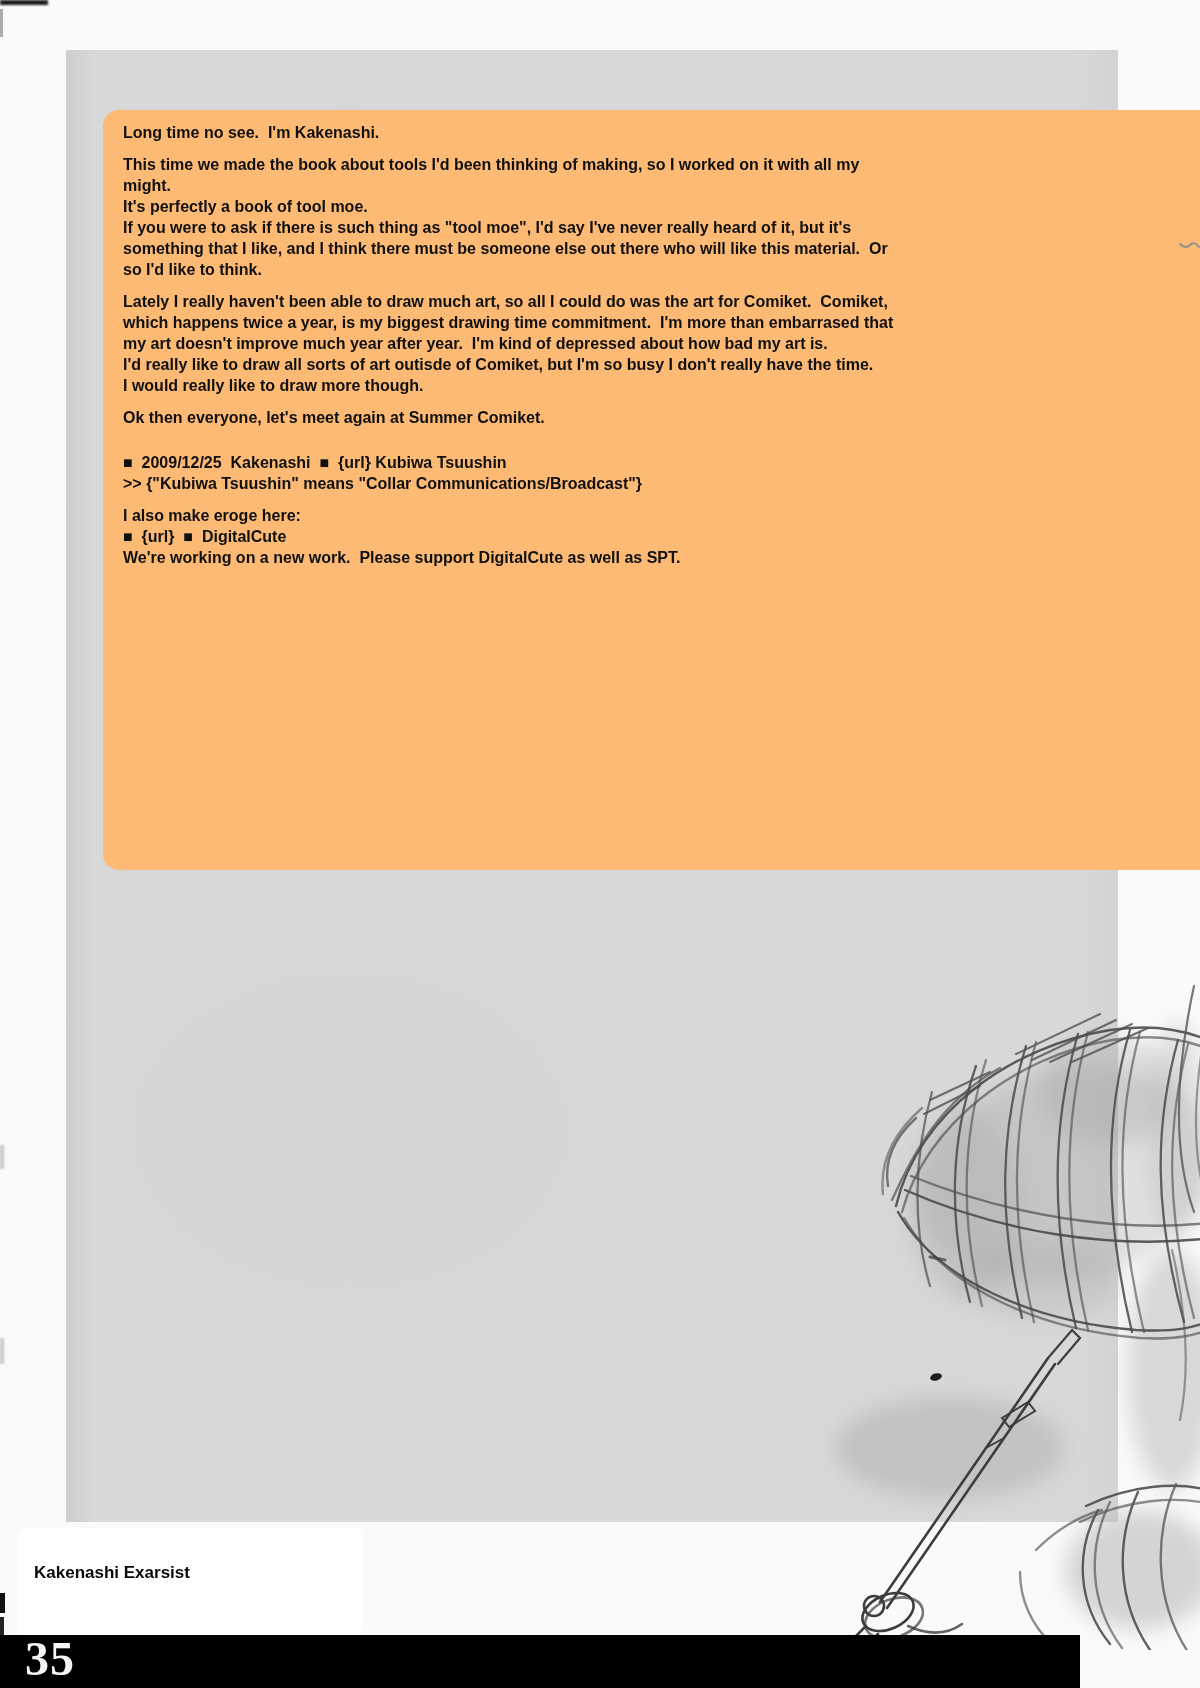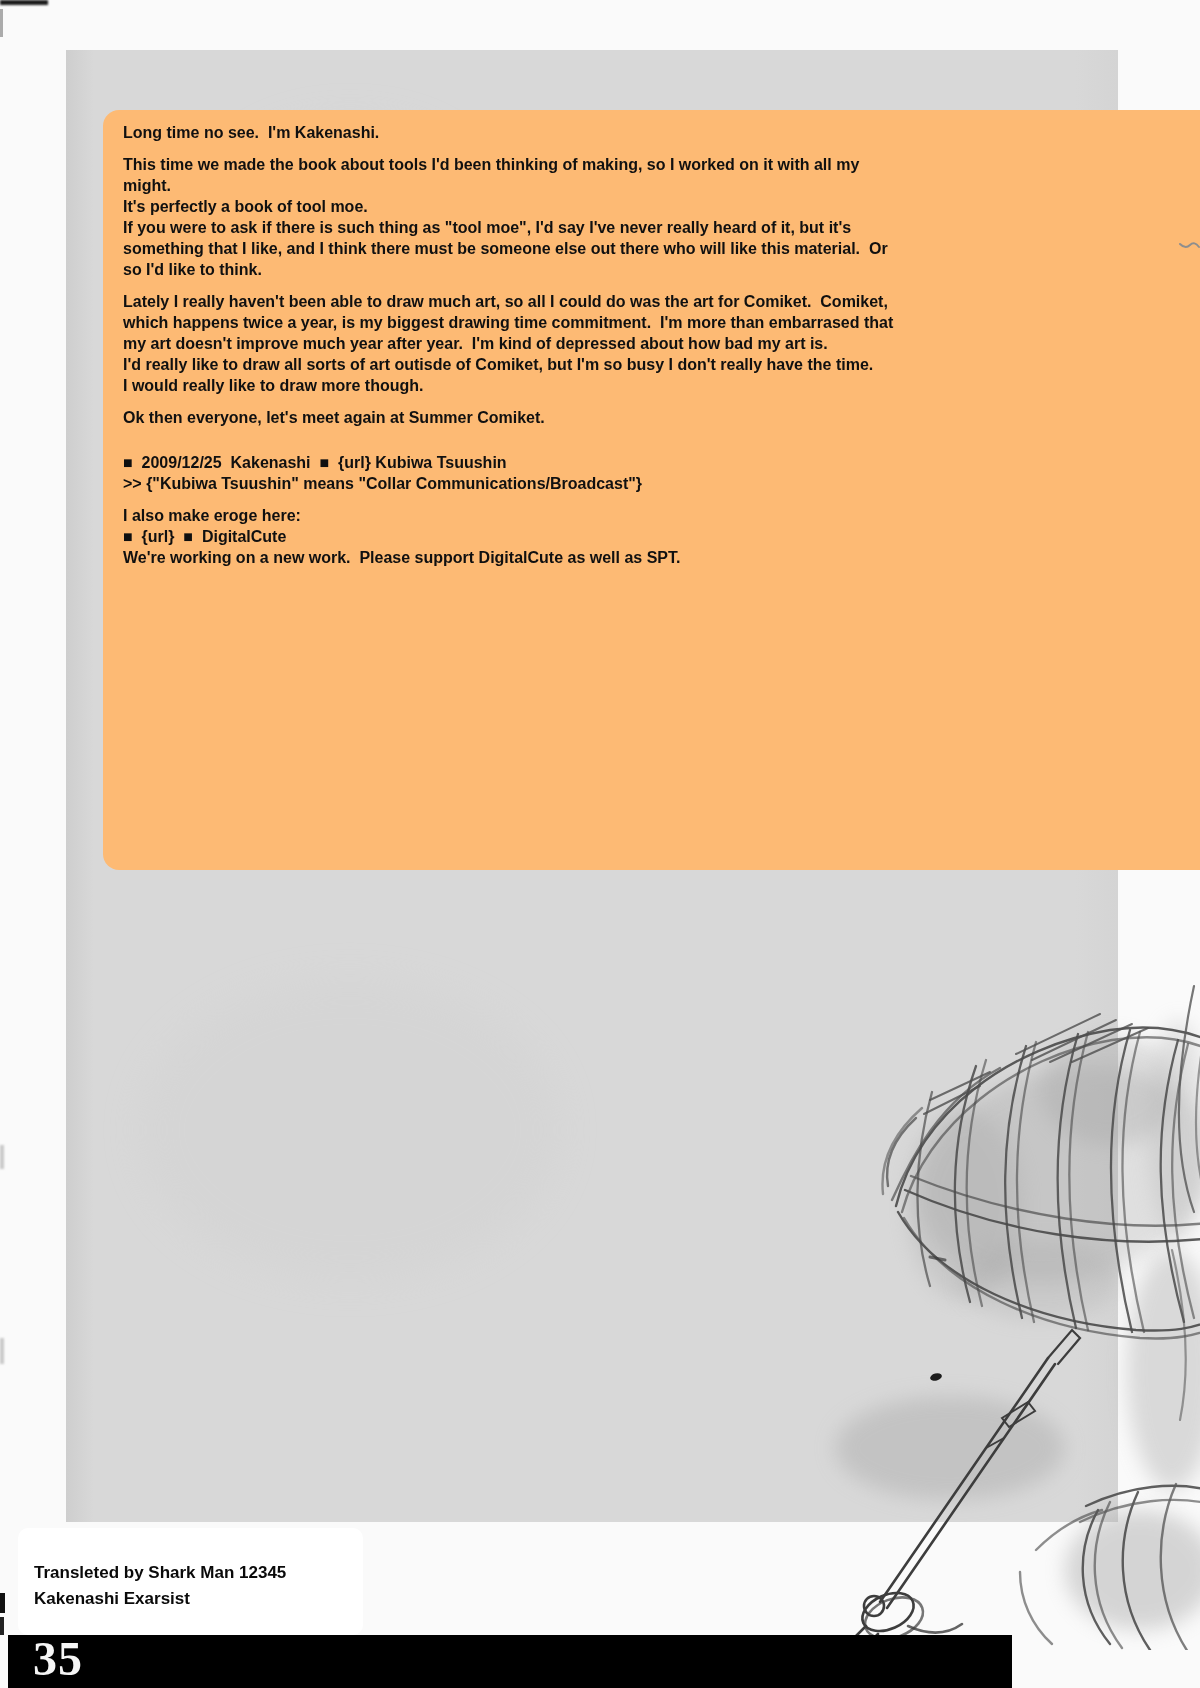--- a/index.html
+++ b/index.html
@@ -48,21 +48,21 @@
     width: 345px; height: 107px;
     background: #ffffff; border-radius: 10px;
     z-index: 4; box-sizing: border-box; padding: 32px 0 0 16px;
   }
   .credit {
     font-size: 17px; line-height: 26px; font-weight: bold; color: #0a0a0a;
   }
 
   
   .bottom-bar {
-    position: absolute; left: 8px; top: 1635px; width: 1004px; height: 53px;
+    position: absolute; left: 0; top: 1635px; width: 1080px; height: 53px;
     background: #000000; z-index: 5; text-align: center;
   }
   .page-num {
     position: absolute; left: 25px; top: -4px;
     font-family: "Liberation Serif", serif;
     font-size: 48px; font-weight: bold; color: #f5f5f5; letter-spacing: 1px;
   }
 
   
   .mark { position: absolute; z-index: 6; }
@@ -195,21 +195,20 @@
       <ellipse cx="156" cy="427" rx="6" ry="3.5" fill="#1d1d1d" transform="rotate(-15 156 427)"></ellipse>
       <path d="M 150 307 l 15 3" stroke="#3a3a3a" stroke-width="3" stroke-linecap="round" fill="none" opacity="0.7"></path>
     </g>
   </svg>
 
   <svg class="mark" style="left:1178px; top:238px; width:22px; height:18px; z-index:6;" viewBox="0 0 22 18">
     <path d="M 2 6 C 6 10 9 10 12 7 C 15 4 18 5 21 9" fill="none" stroke="#8e8e8e" stroke-width="2" stroke-linecap="round"></path>
   </svg>
 
   <div class="credits-box">
-    <div class="credit">Transleted by Shark Man 12345</div>
     <div class="credit">Kakenashi Exarsist</div>
   </div>
 
   <div class="bottom-bar">
     <span class="page-num">35</span>
   </div>
 
   <div class="mark m-topleft"></div>
   <div class="mark m-left1"></div>
   <div class="mark m-left2"></div>

